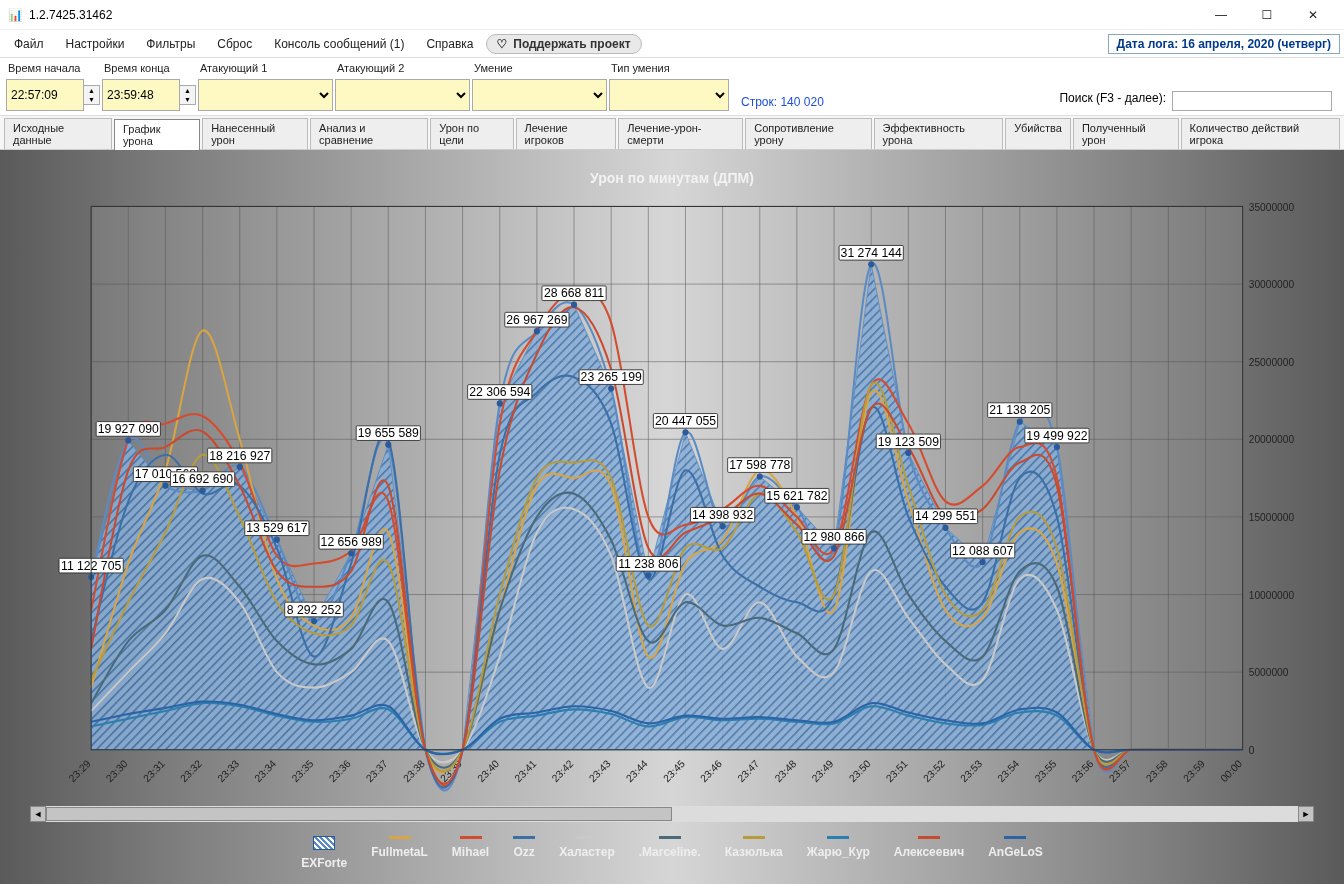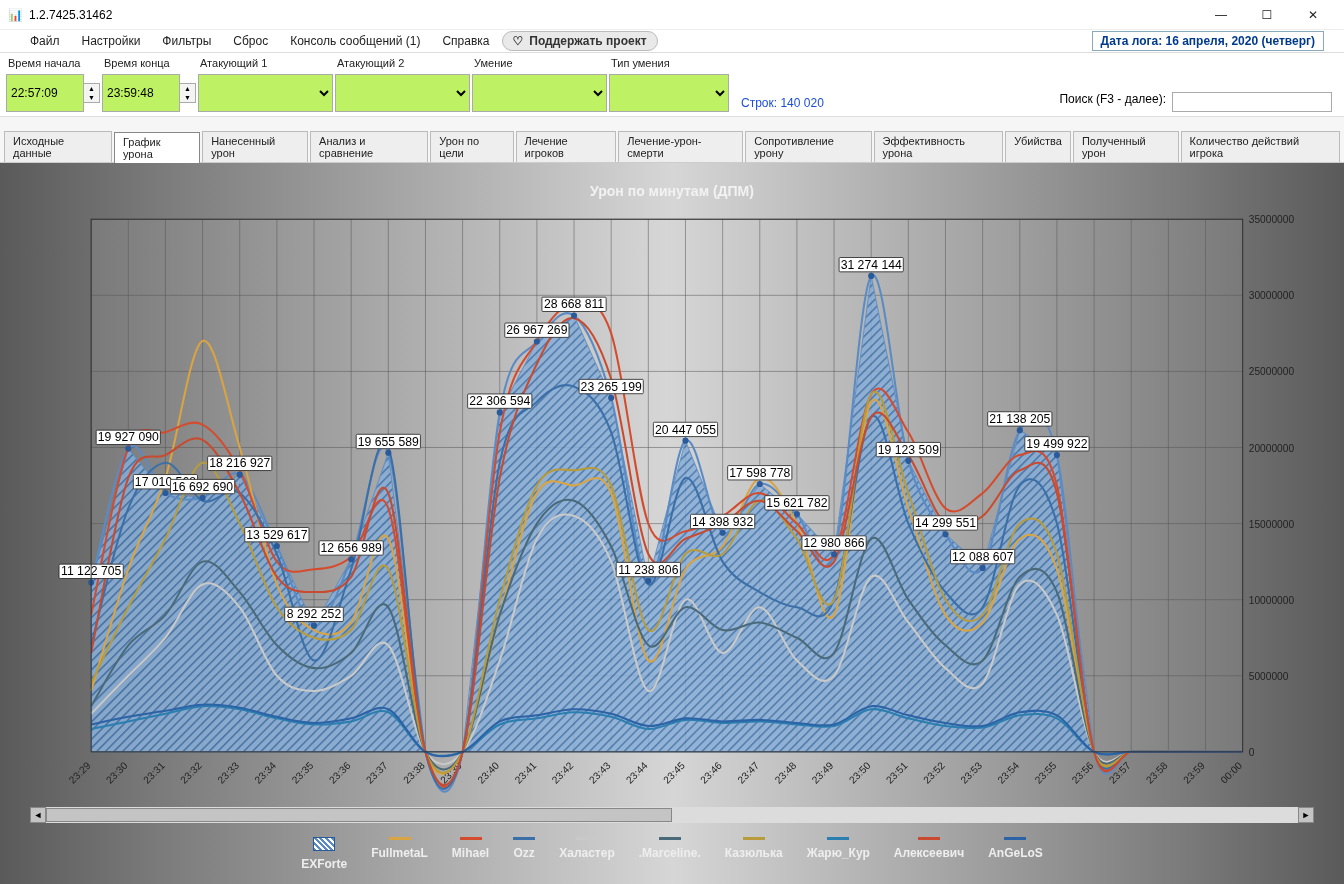--- a/index.html
+++ b/index.html
@@ -1,37 +1,37 @@
 <!DOCTYPE html>
 <html><head>
 <meta charset="utf-8">
 <style>
 * { margin: 0; padding: 0; box-sizing: border-box; font-family: "Segoe UI", Tahoma, sans-serif; font-size: 12px; }
 body { background: #fff; width: 1344px; height: 884px; overflow: hidden; display: flex; flex-direction: column; }
 .titlebar { height: 30px; display: flex; align-items: center; padding: 0 8px; border-bottom: 1px solid #eee; }
 .titlebar .title { flex: 1; display: flex; align-items: center; gap: 6px; }
 .titlebar .win-controls { display: flex; gap: 0; }
 .titlebar .win-btn { width: 46px; height: 30px; display: flex; align-items: center; justify-content: center; color: #222; }
-.menubar { height: 28px; display: flex; align-items: center; padding: 0 20px; gap: 2px; border-bottom: 1px solid #ddd; }
+.menubar { height: 28px; display: flex; align-items: center; padding: 0 4px; gap: 2px; border-bottom: 1px solid #ddd; }
 .menubar .mitem { padding: 4px 10px; color: #222; }
 .support { background: #e9e9e9; border: 1px solid #bbb; border-radius: 10px; padding: 2px 10px; display: flex; align-items: center; gap: 6px; font-weight: bold; color: #333; }
 .logdate { margin-left: auto; border: 1px solid #8ab; padding: 2px 8px; color: #003a8c; font-weight: bold; }
 .filters { display: flex; align-items: flex-end; padding: 4px 6px; gap: 2px; border-bottom: 1px solid #ddd; }
 .fcol { display: flex; flex-direction: column; gap: 5px; }
 .fcol label { font-size: 11px; color: #222; padding-left: 2px; }
-.fcol .combo, .fcol input { border: 1px solid #aaa; height: 38px; padding: 0 4px; background: #bef264; }
+.fcol .combo, .fcol input { border: 1px solid #aaa; height: 32px; padding: 0 4px; background: #fef9c3; }
 .spin { display: flex; align-items: center; }
 .spin input { width: 78px; }
 .spin .arrows { width: 16px; height: 20px; border: 1px solid #aaa; border-left: none; display: flex; flex-direction: column; }
 .spin .ar { flex:1; display:flex; align-items:center; justify-content:center; font-size:7px; background:#f4f4f4; }
 .rows-label { padding: 0 6px 2px 10px; color: #1d4ed8; }
 .search-wrap { margin-left: auto; display: flex; align-items: flex-start; gap: 6px; padding-right: 6px; }
 .search-wrap input { width: 160px; height: 20px; border: 1px solid #aaa; }
 .tabs { display: flex; gap: 2px; padding: 2px 4px 0 4px; border-bottom: 1px solid #ccc; background:#f6f6f6;}
-.tab { padding: 3px 8px; border: 1px solid #bbb; border-bottom: none; background: #eee; color: #222; font-size: 11px; margin-top: 12px; }
+.tab { padding: 3px 8px; border: 1px solid #bbb; border-bottom: none; background: #eee; color: #222; font-size: 11px; }
 .tab.active { background: #fff; border-color: #888; position: relative; top: 1px; }
 .chart-area { flex: 1; background: linear-gradient(90deg,#5a5a5a 0%,#7b7b7b 12%,#d6d6d6 50%,#7b7b7b 88%,#5a5a5a 100%); position: relative; padding: 20px 30px 10px 30px; display:flex; flex-direction:column;}
 .chart-title { text-align: center; color: #f2f2f2; font-size: 14px; font-weight: bold; margin-bottom: 10px; }
 .plot { flex:1; position: relative; }
 .plot svg { width: 100%; height: 100%; }
 .gridline { stroke: #555; stroke-width: 0.5; }
 .datalabel { font-size: 10px; }
 .datalabel rect { fill: #fff; stroke: #222; stroke-width: 0.8; }
 .xtick { font-size: 10px; fill: #222; }
 .ytick { font-size: 10px; fill: #222; text-anchor: start; }

